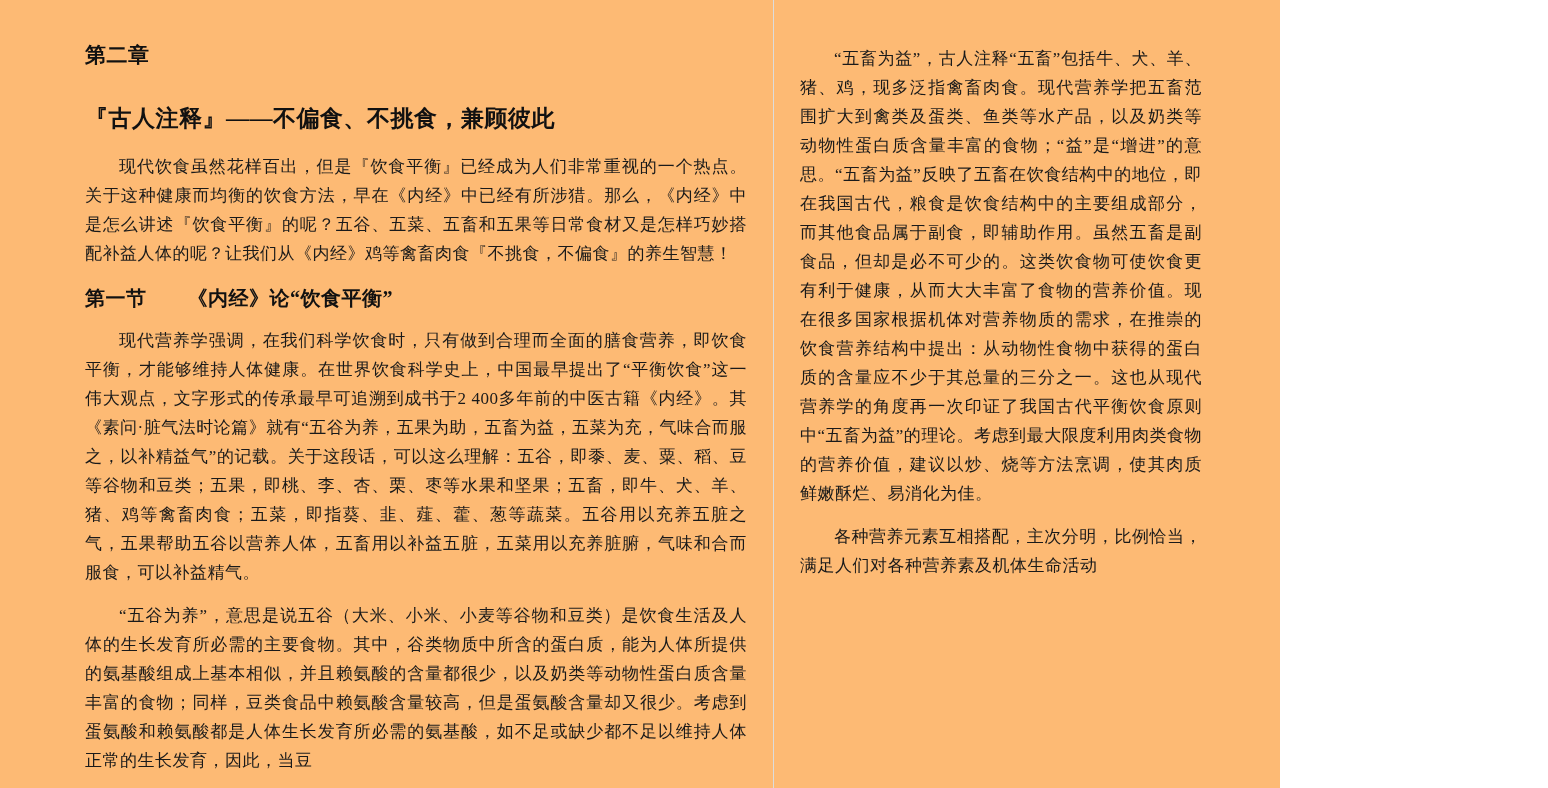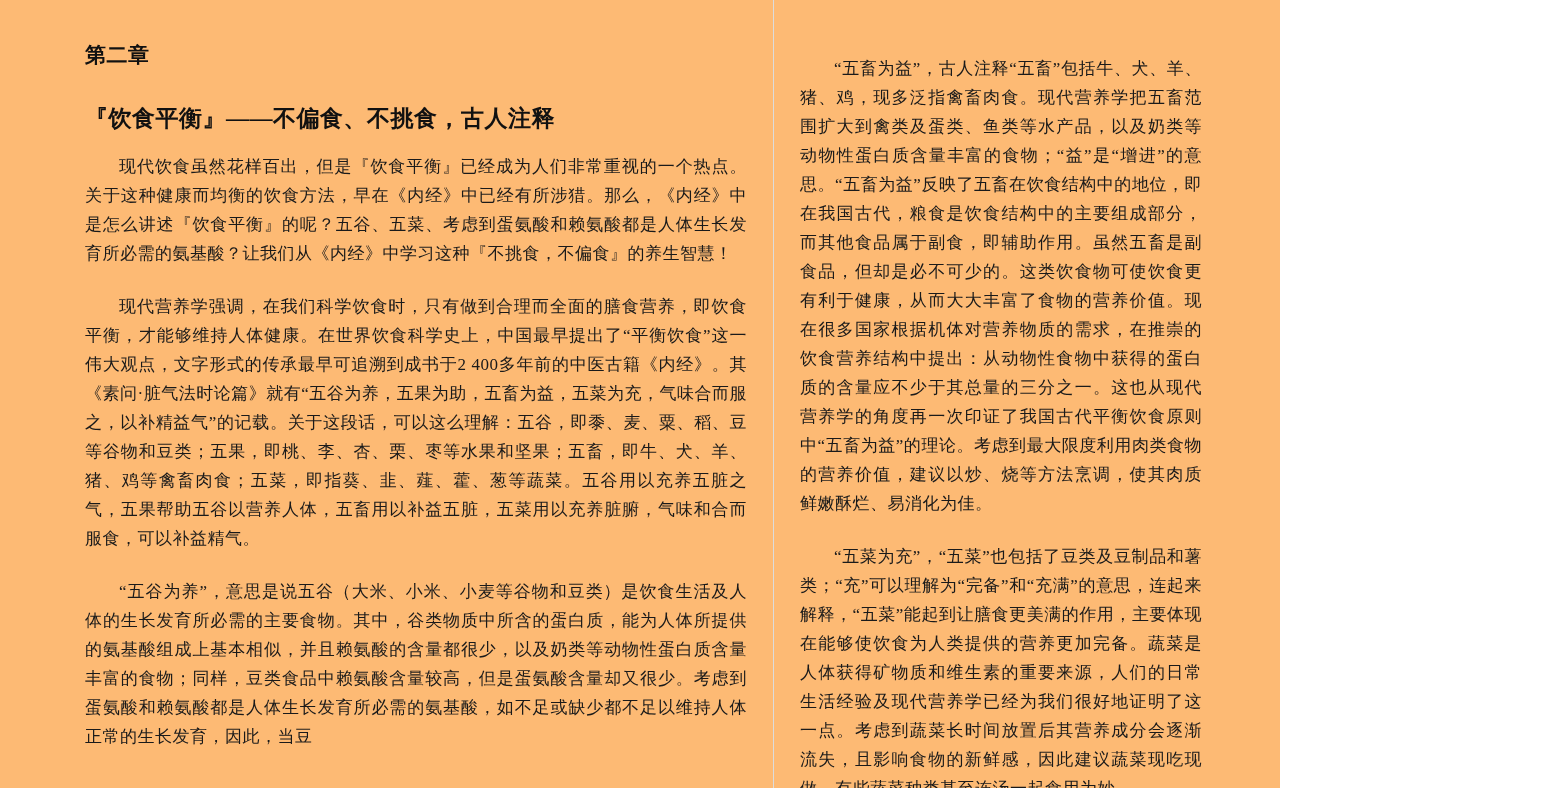--- a/index.html
+++ b/index.html
@@ -53,39 +53,39 @@
   .section-heading {
     font-size: 20px;
     font-weight: bold;
     line-height: 28px;
     margin-top: 16px;
     color: #111111;
   }
   p.body {
     text-align: justify;
     text-indent: 2em;
-    margin-top: 24px;
+    margin-top: 14px;
   }
   p.body.first { margin-top: 18px; }
   p.body.continued { text-indent: 0; margin-top: 8px; }
 </style>
 </head>
 <body>
 
 <div class="reader">
 
   <div class="page page-left">
     <h1 class="chapter-heading">第二章</h1>
-    <h2 class="chapter-title">『饮食平衡』——不偏食、不挑食，古人注释</h2>
-    <p class="body first">现代饮食虽然花样百出，但是『饮食平衡』已经成为人们非常重视的一个热点。关于这种健康而均衡的饮食方法，早在《内经》中已经有所涉猎。那么，《内经》中是怎么讲述『饮食平衡』的呢？五谷、五菜、考虑到蛋氨酸和赖氨酸都是人体生长发育所必需的氨基酸？让我们从《内经》中学习这种『不挑食，不偏食』的养生智慧！</p>
+    <h2 class="chapter-title">『古人注释』——不偏食、不挑食，兼顾彼此</h2>
+    <p class="body first">现代饮食虽然花样百出，但是『饮食平衡』已经成为人们非常重视的一个热点。关于这种健康而均衡的饮食方法，早在《内经》中已经有所涉猎。那么，《内经》中是怎么讲述『饮食平衡』的呢？五谷、五菜、五畜和五果等日常食材又是怎样巧妙搭配补益人体的呢？让我们从《内经》鸡等禽畜肉食『不挑食，不偏食』的养生智慧！</p>
+    <h3 class="section-heading">第一节　　《内经》论“饮食平衡”</h3>
     <p class="body">现代营养学强调，在我们科学饮食时，只有做到合理而全面的膳食营养，即饮食平衡，才能够维持人体健康。在世界饮食科学史上，中国最早提出了“平衡饮食”这一伟大观点，文字形式的传承最早可追溯到成书于2 400多年前的中医古籍《内经》。其《素问·脏气法时论篇》就有“五谷为养，五果为助，五畜为益，五菜为充，气味合而服之，以补精益气”的记载。关于这段话，可以这么理解：五谷，即黍、麦、粟、稻、豆等谷物和豆类；五果，即桃、李、杏、栗、枣等水果和坚果；五畜，即牛、犬、羊、猪、鸡等禽畜肉食；五菜，即指葵、韭、薤、藿、葱等蔬菜。五谷用以充养五脏之气，五果帮助五谷以营养人体，五畜用以补益五脏，五菜用以充养脏腑，气味和合而服食，可以补益精气。</p>
     <p class="body">“五谷为养”，意思是说五谷（大米、小米、小麦等谷物和豆类）是饮食生活及人体的生长发育所必需的主要食物。其中，谷类物质中所含的蛋白质，能为人体所提供的氨基酸组成上基本相似，并且赖氨酸的含量都很少，以及奶类等动物性蛋白质含量丰富的食物；同样，豆类食品中赖氨酸含量较高，但是蛋氨酸含量却又很少。考虑到蛋氨酸和赖氨酸都是人体生长发育所必需的氨基酸，如不足或缺少都不足以维持人体正常的生长发育，因此，当豆</p>
   </div>
 
   <div class="page-divider"></div>
 
   <div class="page page-right">
     <p class="body">“五畜为益”，古人注释“五畜”包括牛、犬、羊、猪、鸡，现多泛指禽畜肉食。现代营养学把五畜范围扩大到禽类及蛋类、鱼类等水产品，以及奶类等动物性蛋白质含量丰富的食物；“益”是“增进”的意思。“五畜为益”反映了五畜在饮食结构中的地位，即在我国古代，粮食是饮食结构中的主要组成部分，而其他食品属于副食，即辅助作用。虽然五畜是副食品，但却是必不可少的。这类饮食物可使饮食更有利于健康，从而大大丰富了食物的营养价值。现在很多国家根据机体对营养物质的需求，在推崇的饮食营养结构中提出：从动物性食物中获得的蛋白质的含量应不少于其总量的三分之一。这也从现代营养学的角度再一次印证了我国古代平衡饮食原则中“五畜为益”的理论。考虑到最大限度利用肉类食物的营养价值，建议以炒、烧等方法烹调，使其肉质鲜嫩酥烂、易消化为佳。</p>
-    <p class="body">“五菜为充”，“五菜”也包括了豆类及豆制品和薯类；“充”可以理解为“完备”和“充满”的意思，连起来解释，“五菜”能起到让膳食更美满的作用，主要体现在能够使饮食为人类提供的营养更加完备。蔬菜是人体获得矿物质和维生素的重要来源，人们的日常生活经验及现代营养学已经为我们很好地证明了这一点。考虑到蔬菜长时间放置后其营养成分会逐渐流失，且影响食物的新鲜感，因此建议蔬菜现吃现做，有些蔬菜种类甚至连汤一起食用为妙。</p>
     <p class="body">各种营养元素互相搭配，主次分明，比例恰当，满足人们对各种营养素及机体生命活动</p>
   </div>
 
 </div>
 
 </body></html>

